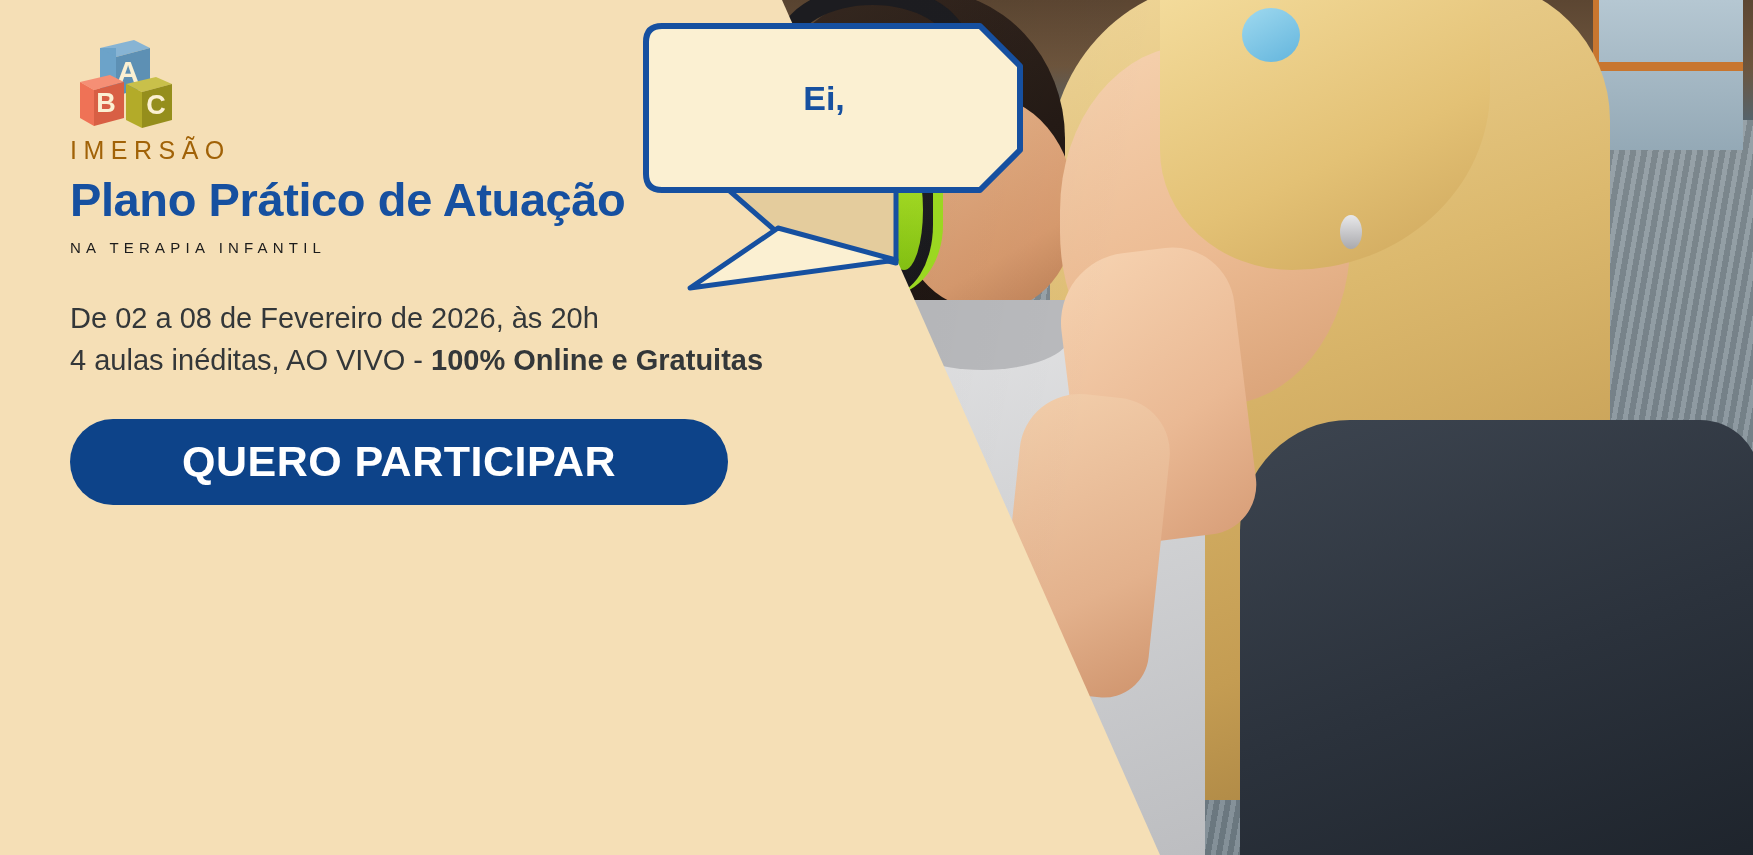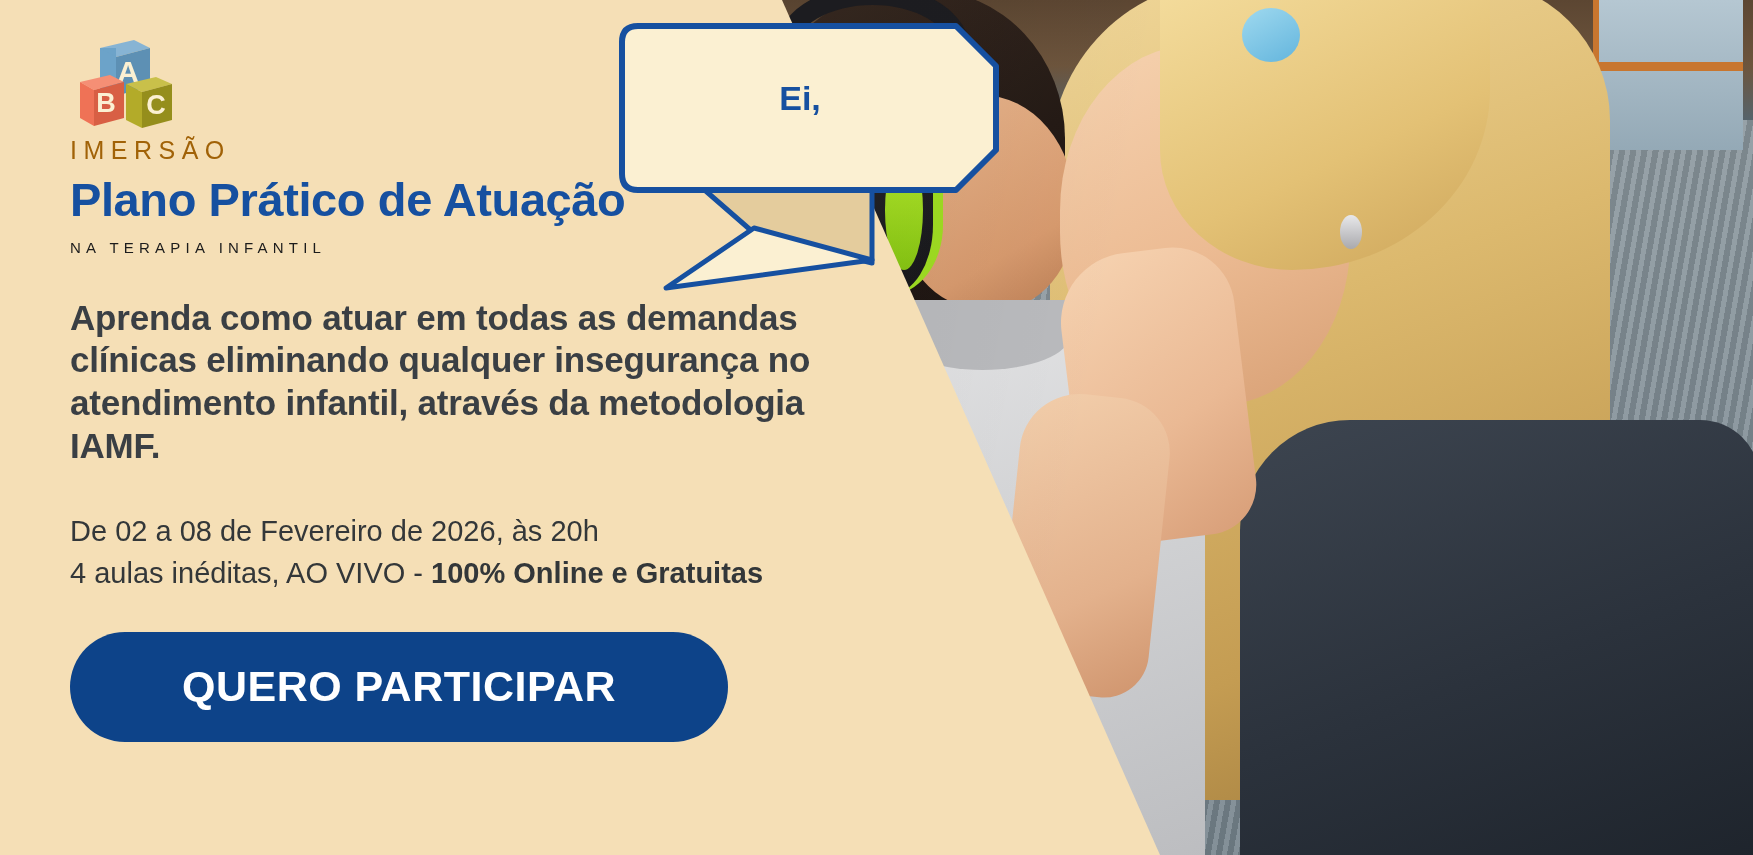--- a/index.html
+++ b/index.html
@@ -162,29 +162,29 @@
     max-width:760px;
   }
 
   .meta { margin-top:42px; color:#333739; }
   .meta .line1 { font-size:29px; font-weight:400; line-height:1.45; }
   .meta .line2 { font-size:29px; font-weight:400; line-height:1.45; }
   .meta .line2 b { font-weight:bold; }
 
   .cta {
     display:block; margin-top:38px;
-    width:658px; height:110px;
+    width:658px; height:86px;
     background:#0d4389; border:none; border-radius:56px;
     color:#ffffff; font-size:43px; font-weight:bold;
     letter-spacing:0.5px; cursor:pointer;
     font-family:"Liberation Sans", sans-serif;
   }
 
   
-  .bubble-wrap { position:absolute; left:604px; top:18px; width:430px; height:290px; z-index:8; }
+  .bubble-wrap { position:absolute; left:628px; top:18px; width:430px; height:290px; z-index:8; }
   .bubble-text {
     position:absolute; left:0; top:0; width:392px; height:160px;
     display:flex; flex-direction:column; align-items:center; justify-content:center;
     color:#1650a0; font-weight:bold; line-height:1.12; pointer-events:none;
   }
   .bubble-l1 { font-size:34px; }
   .bubble-l2 { font-size:37px; letter-spacing:0.5px; }
 </style>
 </head>
 <body>
@@ -240,21 +240,20 @@
         <text x="84" y="84" font-family="Liberation Sans, sans-serif" font-size="27" font-weight="bold" fill="#fbf0d2" text-anchor="middle">C</text>
       </g>
     </svg>
   </div>
 
   <div class="content">
     <div class="kicker">IMERSÃO</div>
     <div class="title">Plano Prático de Atuação</div>
     <div class="subkicker">NA TERAPIA INFANTIL</div>
 
-    <div class="lede">Aprenda como atuar em todas as demandas clínicas eliminando qualquer insegurança no atendimento infantil, através da metodologia IAMF.</div>
 
     <div class="meta">
       <div class="line1">De 02 a 08 de Fevereiro de 2026, às 20h</div>
       <div class="line2"><span>4 aulas inéditas, AO VIVO - </span><b>100% Online e Gratuitas</b></div>
     </div>
 
     <button class="cta">QUERO PARTICIPAR</button>
   </div>
 
   <div class="bubble-wrap">

